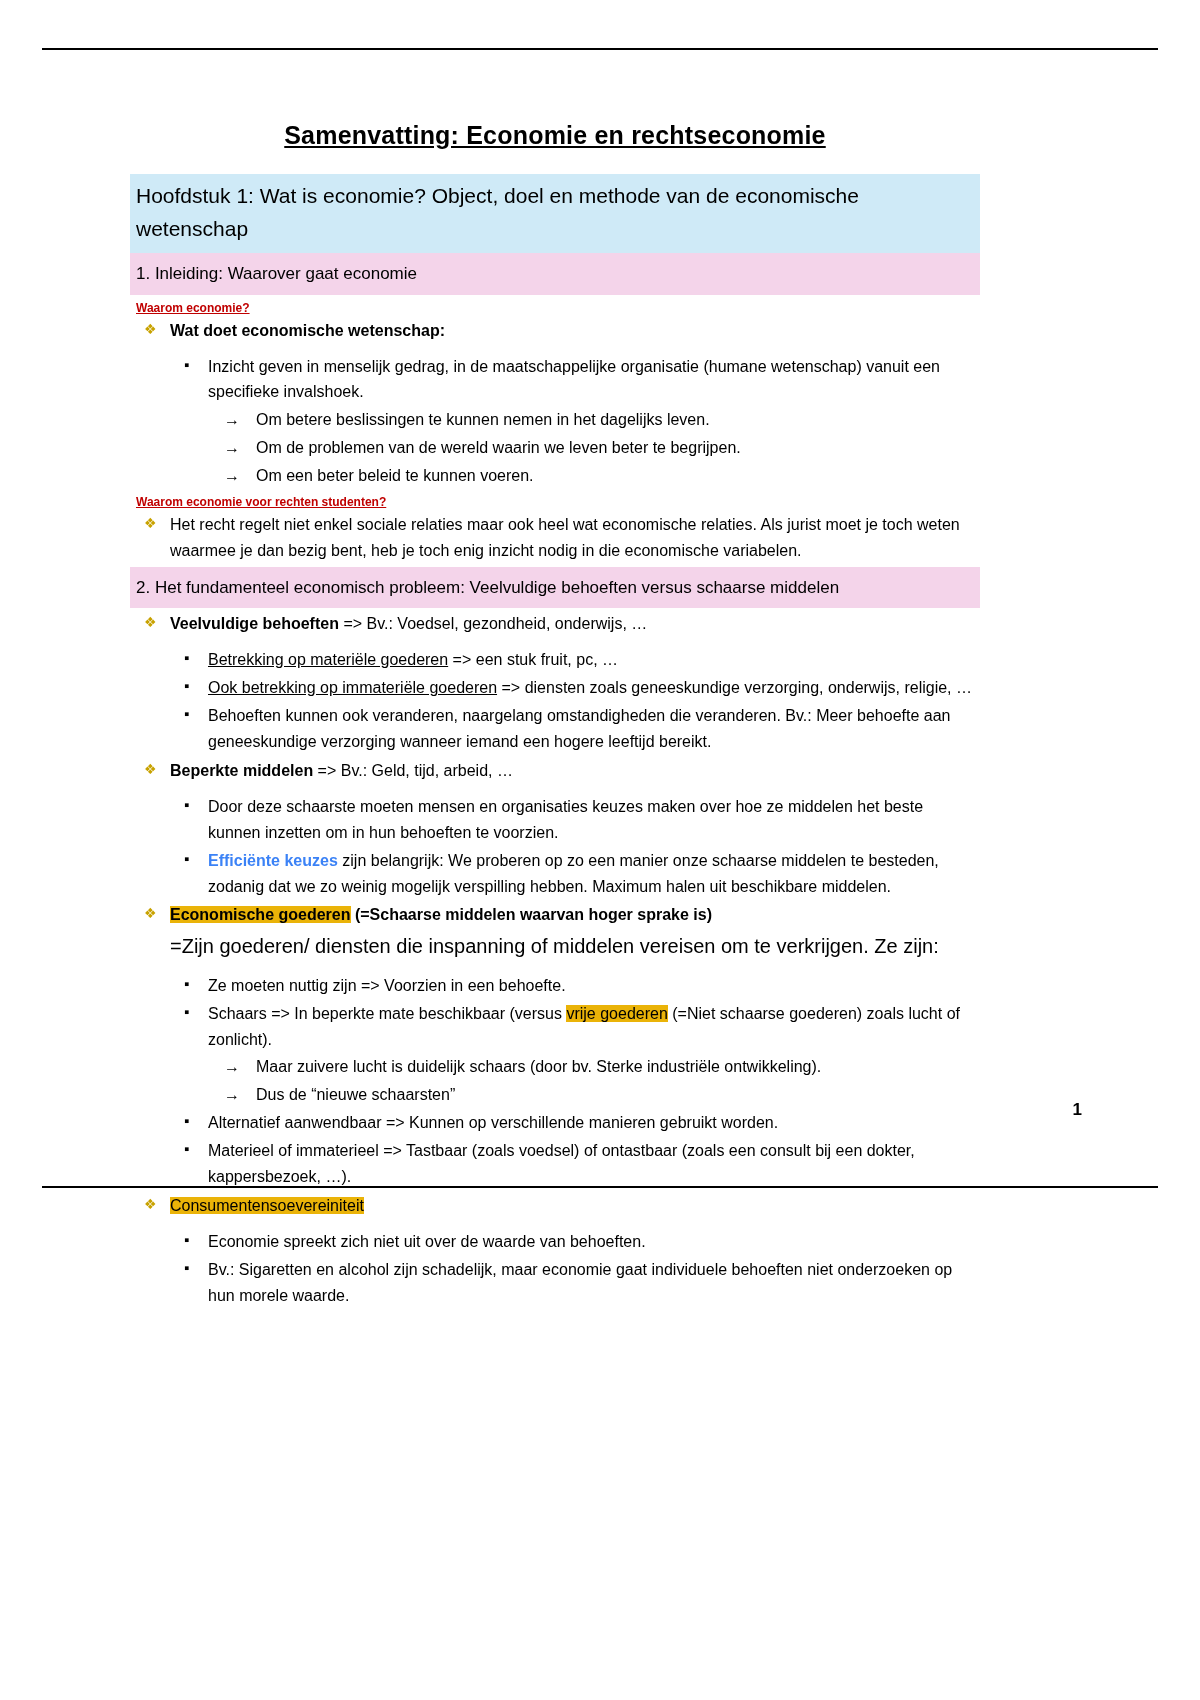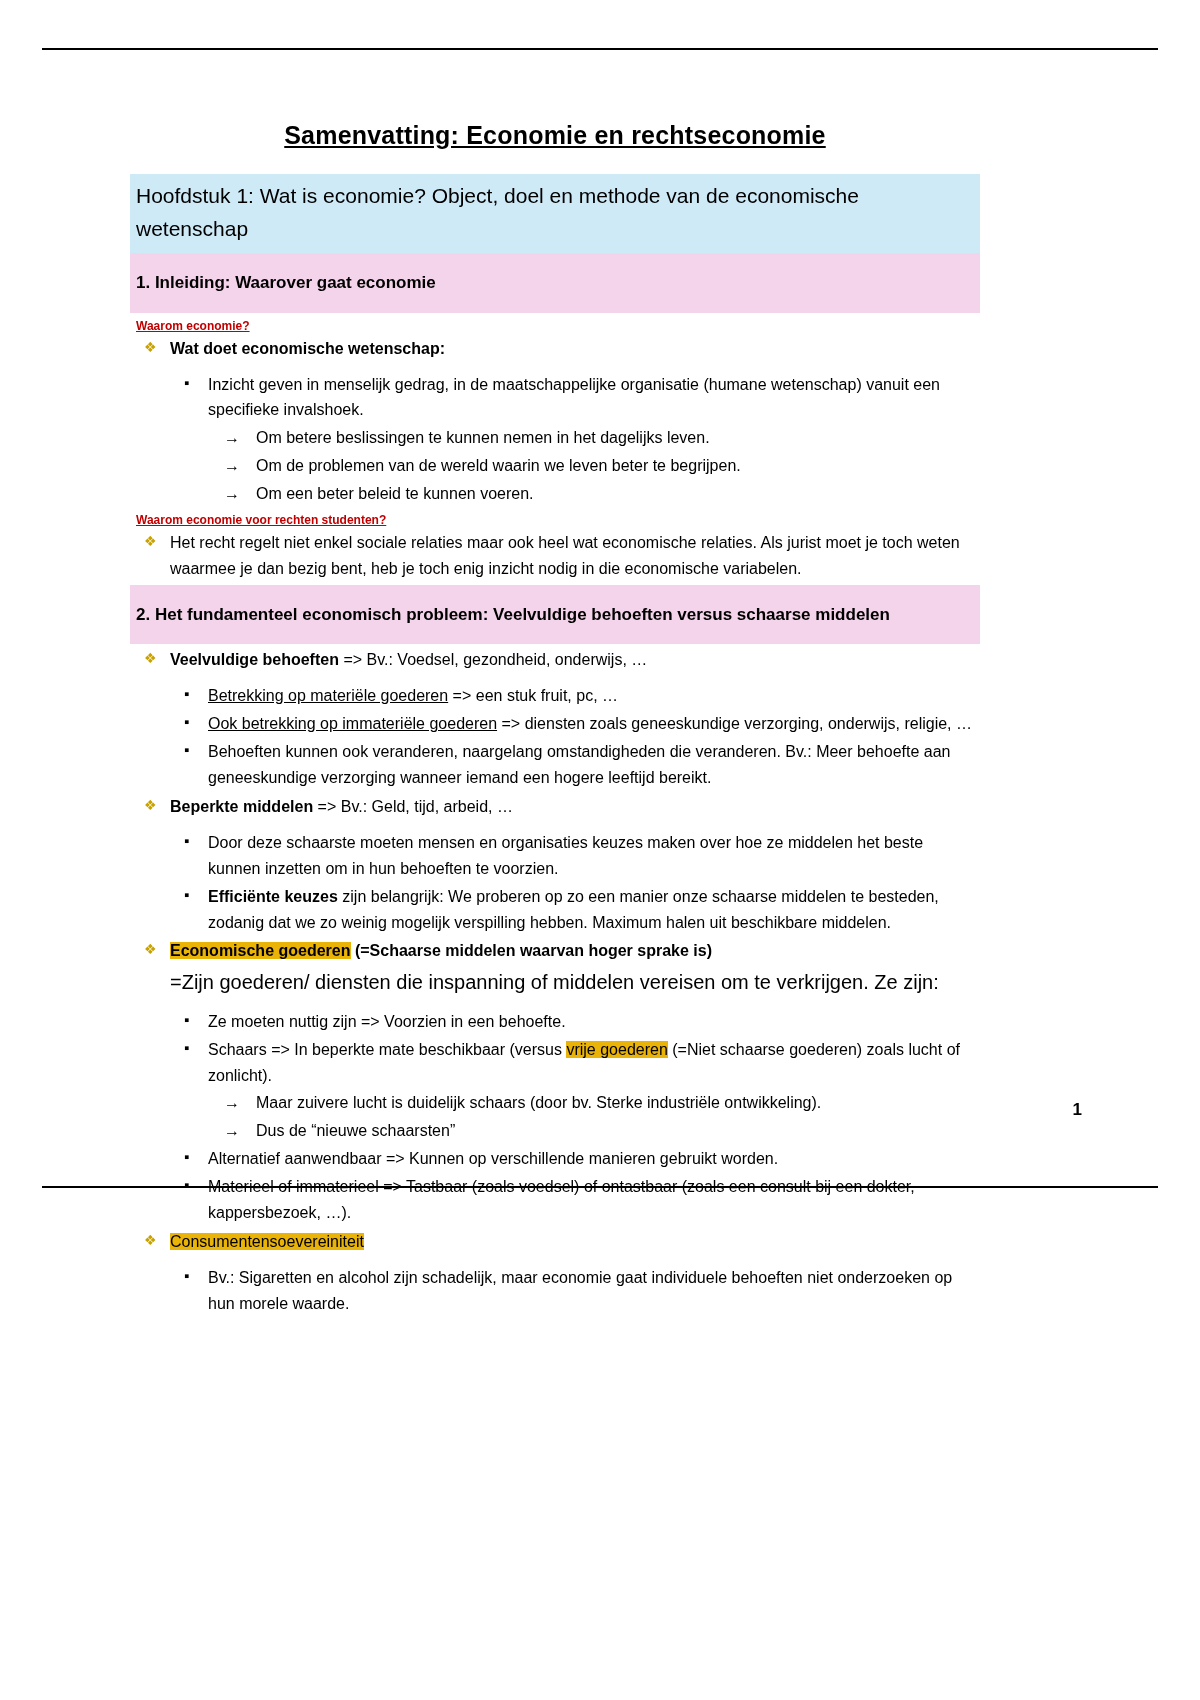--- a/index.html
+++ b/index.html
@@ -55,23 +55,23 @@
     line-height: 1.55;
     padding: 6px 23px 8px 6px;
     margin: 0 0 0 0;
     font-weight: 400;
   }
 
   .section-head {
     background: #f4d4ea;
     font-size: 17px;
     line-height: 1.5;
-    padding: 17px 6px;
+    padding: 8px 6px;
     margin: 0;
-    font-weight: 700;
+    font-weight: 400;
   }
 
   .sub-head {
     color: #c00000;
     font-weight: bold;
     text-decoration: underline;
     font-size: 12px;
     margin: 6px 0 2px 6px;
   }
 
@@ -140,21 +140,21 @@
 
   .plain-line {
     font-size: 20px;
     line-height: 1.62;
     margin: 2px 0 2px 52px;
   }
 
   b, .b { font-weight: bold; }
   .u { text-decoration: underline; }
   .hl { background: #eab308; }
-  .red { color: #000000; font-weight: bold; }
+  .red { color: #3b82f6; font-weight: bold; }
 
   .page-number {
     position: absolute;
     right: 118px;
     bottom: 128px;
     font-size: 17px;
     font-weight: bold;
   }
 </style>
 </head>
@@ -249,20 +249,23 @@
           <li>
             <span>Materieel of immaterieel =&gt; Tastbaar (zoals voedsel) of ontastbaar (zoals een consult bij een dokter, kappersbezoek, …).</span>
           </li>
         </ul>
       </li>
 
       <li>
         <span class="hl">Consumentensoevereiniteit</span>
         <ul class="lvl2">
           <li>
+            <span>Economie spreekt zich niet uit over de waarde van behoeften.</span>
+          </li>
+          <li>
             <span>Bv.: Sigaretten en alcohol zijn schadelijk, maar economie gaat individuele behoeften niet onderzoeken op hun morele waarde.</span>
           </li>
         </ul>
       </li>
     </ul>
 
   </div>
 
   <div class="page-number">1</div>
 

